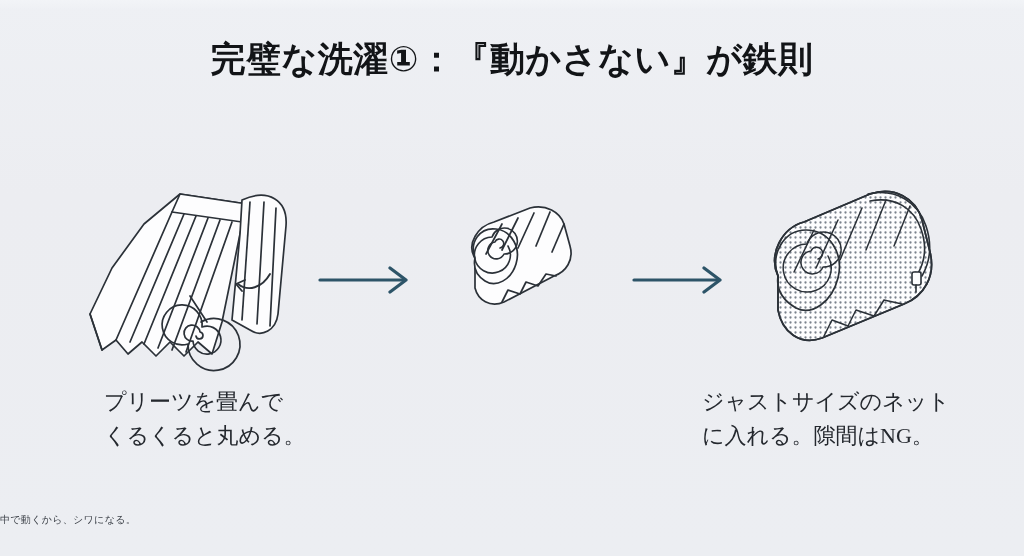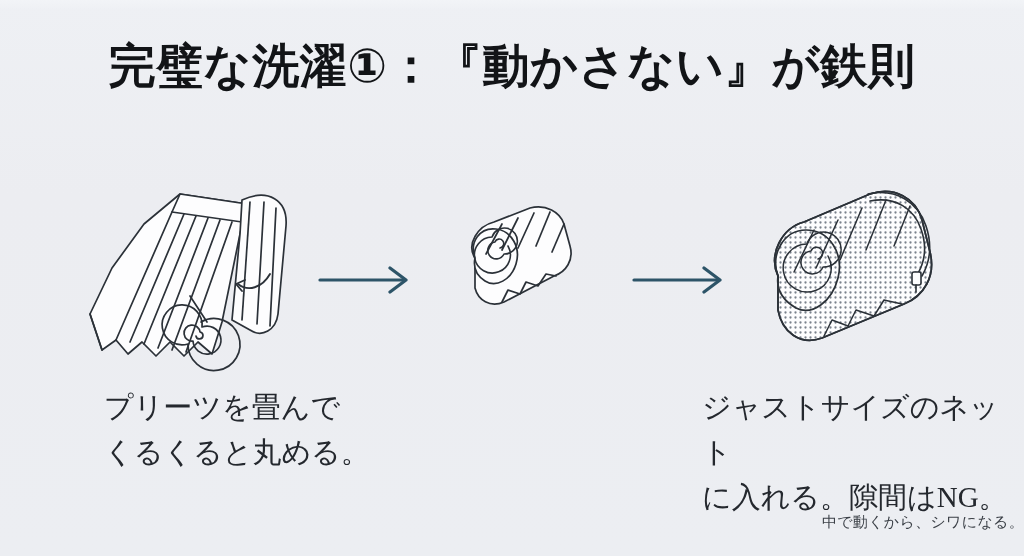--- a/index.html
+++ b/index.html
@@ -28,21 +28,21 @@
     pointer-events: none;
   }
 
   
   .title {
     position: absolute;
     left: 0;
     top: 38px;
     width: 1024px;
     text-align: center;
-    font-size: 47px;
+    font-size: 35px;
     font-weight: bold;
     color: #121417;
     letter-spacing: 0.5px;
     line-height: 1.2;
     white-space: nowrap;
   }
 
   
   .stage {
     position: absolute;
@@ -63,35 +63,35 @@
   .arrow {
     position: absolute;
     top: 116px;
   }
   .arrow-1 { left: 318px; }
   .arrow-2 { left: 632px; }
 
   
   .caption {
     position: absolute;
-    font-size: 29px;
+    font-size: 22px;
     line-height: 1.55;
     color: #24282e;
     white-space: pre-line;
   }
   .caption-left  { left: 104px; top: 385px; }
   .caption-right { left: 702px; top: 385px; font-family: Liberation Serif, serif; }
 
   .footnote {
     position: absolute;
     left: 0;
     top: 513px;
     width: 1024px;
-    text-align: right;
-    font-size: 15px;
+    text-align: left;
+    font-size: 10px;
     color: #3a3f46;
     letter-spacing: 0.3px;
   }
 </style>
 </head>
 <body>
 
 <div class="slide">
   <div class="top-sheen"></div>
 

